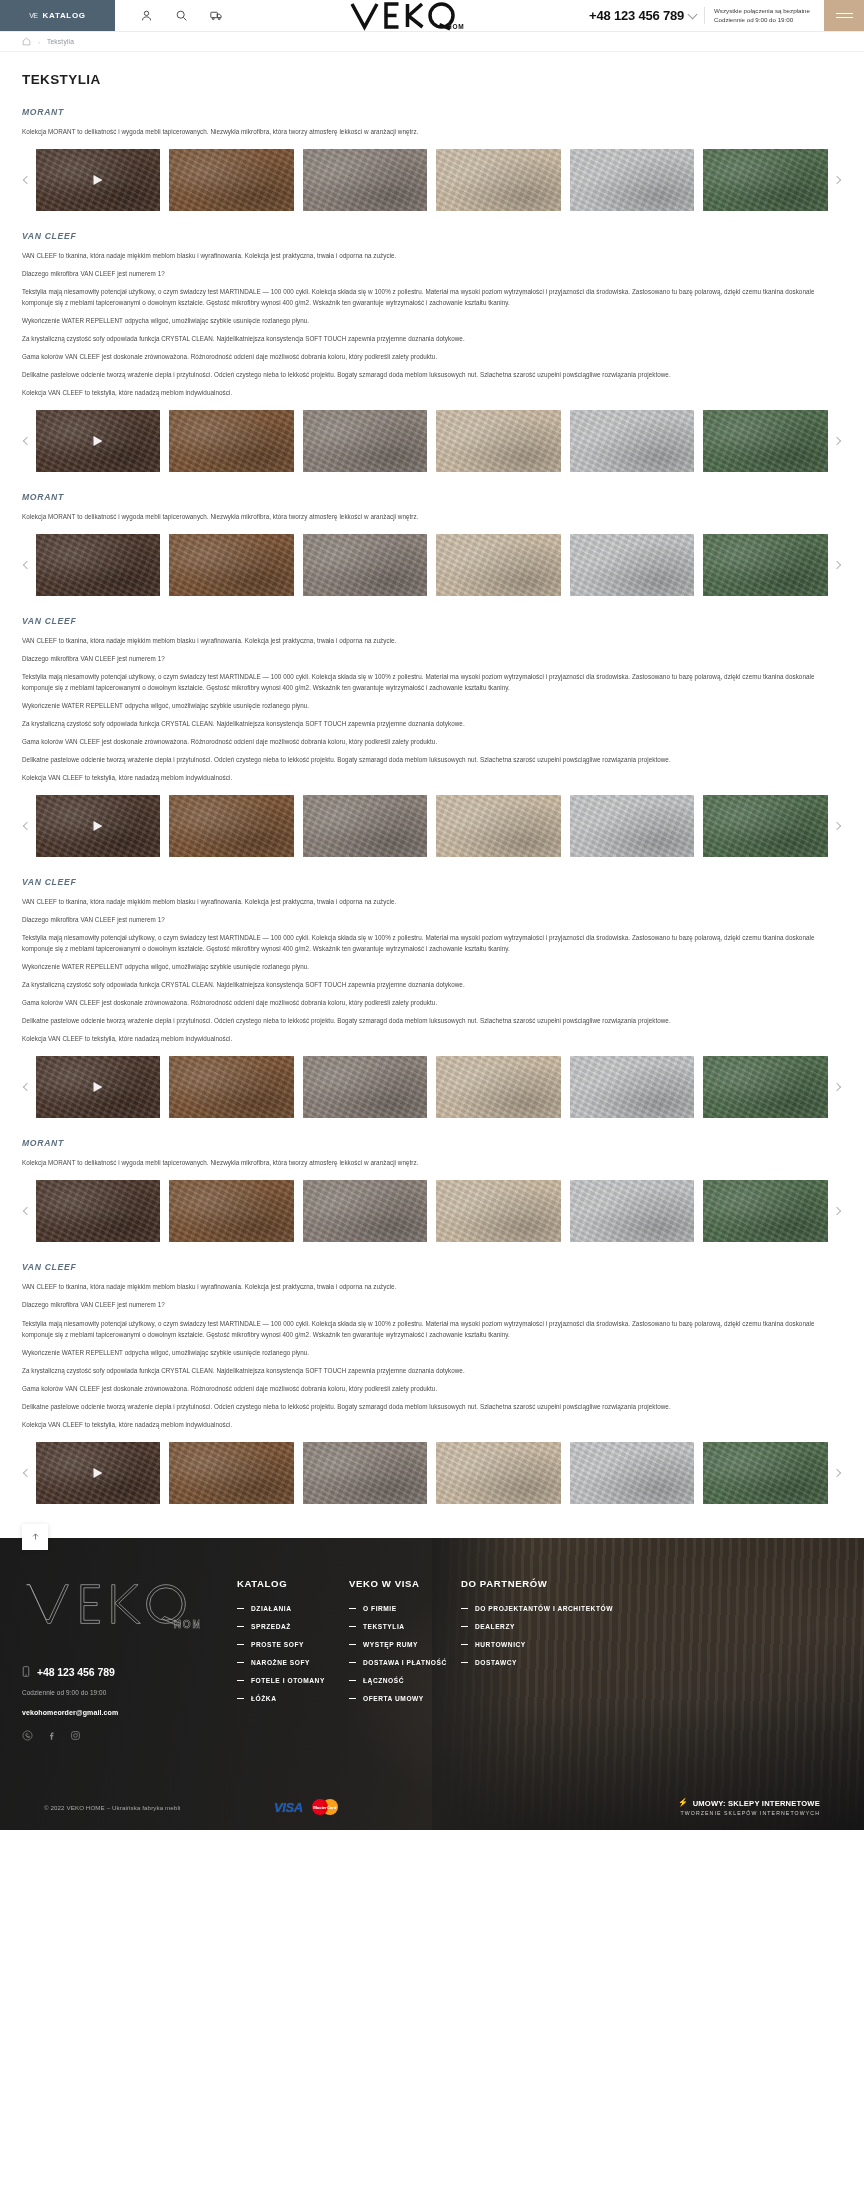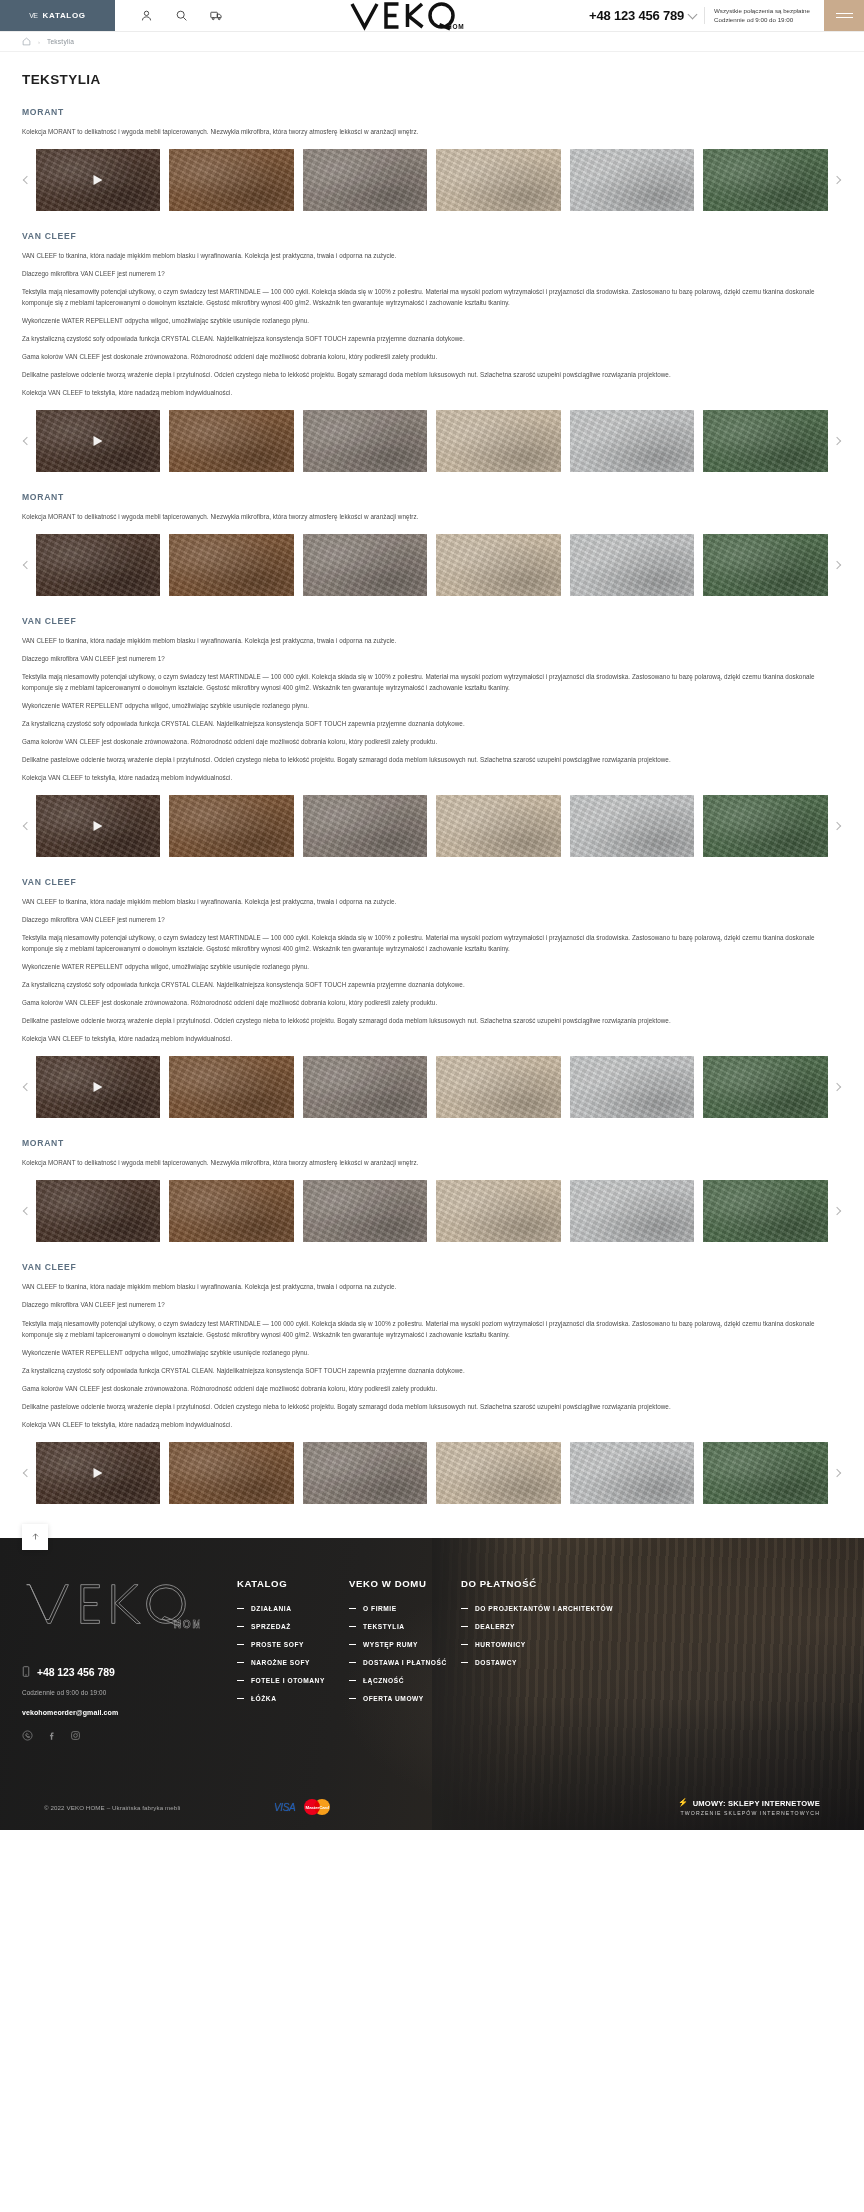--- a/index.html
+++ b/index.html
@@ -104,20 +104,21 @@
     margin: 20px 0 0 0;
   }
 
   .collection { margin-top: 20px; }
   .collection-title {
     font-size: 8.6px;
     font-weight: 700;
     color: #5c6f80;
     letter-spacing: 0.7px;
     margin-bottom: 9px;
+    font-style: italic;
   }
   .collection-body p {
     font-size: 6.3px;
     line-height: 1.75;
     color: #4a4a4a;
     margin-bottom: 7px;
     letter-spacing: .05px;
   }
   .collection-body p:last-child { margin-bottom: 0; }
 
@@ -250,21 +251,21 @@
   
   .copybar {
     position: relative; z-index: 2;
     margin-top: 42px;
     padding: 16px 22px 14px 22px;
     display: flex; align-items: center;
   }
   .copy-text { font-size: 6.2px; color: #a7a7a7; width: 215px; letter-spacing: .1px; }
   .pay-logos { display: flex; align-items: center; gap: 9px; flex: 1; padding-left: 15px; }
   .visa {
-    font-size: 10px; font-weight: 400; font-style: italic; color: #1a5bb8;
+    font-size: 13px; font-weight: 700; font-style: italic; color: #1a5bb8;
     letter-spacing: -.4px;
     text-shadow: 0 0 1px rgba(255,255,255,.25);
   }
   .mc { position: relative; width: 26px; height: 16px; }
   .mc .c1, .mc .c2 {
     position: absolute; top: 0; width: 16px; height: 16px; border-radius: 50%;
   }
   .mc .c1 { left: 0; background: #eb001b; }
   .mc .c2 { right: 0; background: #f79e1b; mix-blend-mode: multiply; }
   .mc .lbl {
@@ -639,21 +640,21 @@
           <a class="f-link" href="#">
             <span class="dash"></span>
             <span class="t">FOTELE I OTOMANY</span>
           </a>
           <a class="f-link" href="#">
             <span class="dash"></span>
             <span class="t">ŁÓŻKA</span>
           </a>
         </div>
         <div class="f-col">
-          <div class="f-col-title">VEKO W DOMU</div>
+          <div class="f-col-title">VEKO W VISA</div>
           <a class="f-link" href="#">
             <span class="dash"></span>
             <span class="t">O FIRMIE</span>
           </a>
           <a class="f-link" href="#">
             <span class="dash"></span>
             <span class="t">TEKSTYLIA</span>
           </a>
           <a class="f-link" href="#">
             <span class="dash"></span>
@@ -666,21 +667,21 @@
           <a class="f-link" href="#">
             <span class="dash"></span>
             <span class="t">ŁĄCZNOŚĆ</span>
           </a>
           <a class="f-link" href="#">
             <span class="dash"></span>
             <span class="t">OFERTA UMOWY</span>
           </a>
         </div>
         <div class="f-col wide">
-          <div class="f-col-title">DO PŁATNOŚĆ</div>
+          <div class="f-col-title">DO PARTNERÓW</div>
           <a class="f-link" href="#">
             <span class="dash"></span>
             <span class="t">DO PROJEKTANTÓW I ARCHITEKTÓW</span>
           </a>
           <a class="f-link" href="#">
             <span class="dash"></span>
             <span class="t">DEALERZY</span>
           </a>
           <a class="f-link" href="#">
             <span class="dash"></span>

